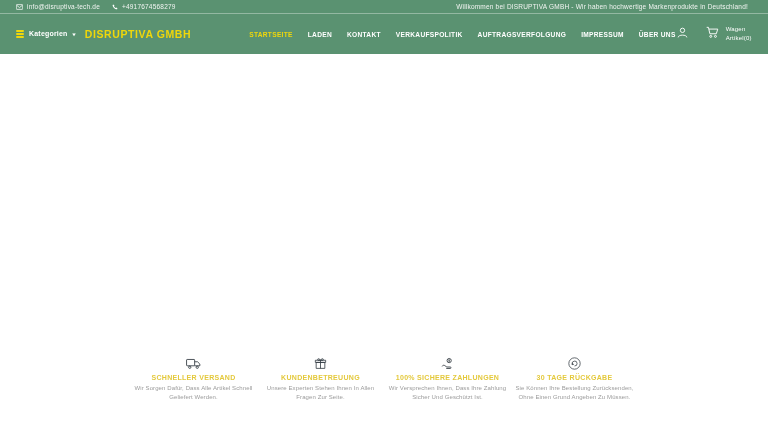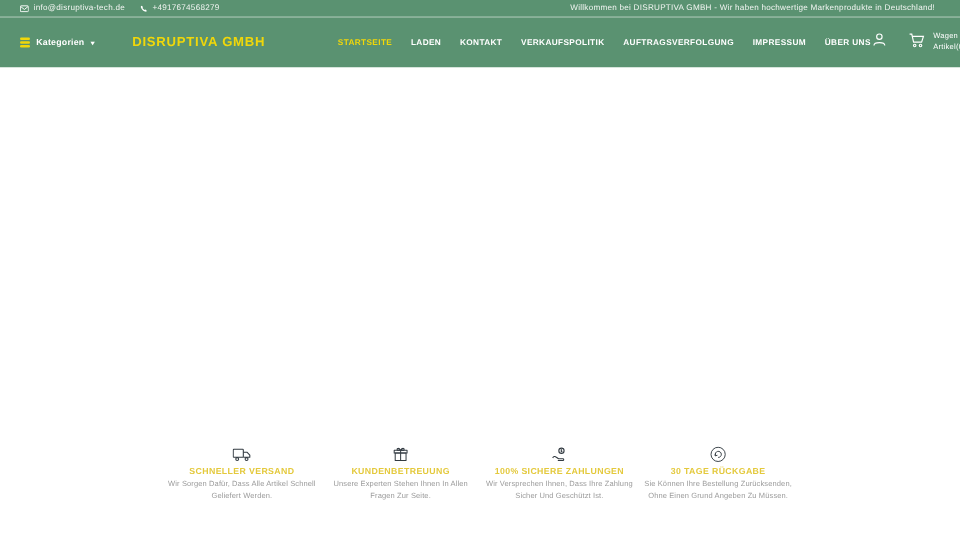--- a/index.html
+++ b/index.html
@@ -17,21 +17,21 @@
 
   
   .navbar { background:#5A9271; height:40px; display:flex; align-items:center;
     padding:0 22px 0 16px; }
   .categories { display:flex; align-items:center; gap:5px; color:#ffffff;
     font-size:7px; font-weight:700; letter-spacing:.2px; cursor:pointer; }
   .burger { display:flex; flex-direction:column; gap:1.6px; }
   .burger span { width:8px; height:1.4px; background:#F0D70A; border-radius:1px; }
   .chev { font-size:6px; color:#ffffff; transform:scaleY(.8); }
   .logo { color:#F0D70A; font-size:10.5px; font-weight:700; letter-spacing:.6px;
-    margin-left:30px; white-space:nowrap; }
+    margin-left:9px; white-space:nowrap; }
   .menu { display:flex; align-items:center; gap:15px; margin-left:58px; }
   .menu-item { color:#ffffff; font-size:6.6px; font-weight:700;
     letter-spacing:.3px; white-space:nowrap; cursor:pointer; }
   .menu-item.active { color:#F0D70A; }
   .nav-right { margin-left:auto; display:flex; align-items:center; gap:16px; }
   .icon-btn { display:flex; align-items:center; cursor:pointer; }
   .cart-wrap { display:flex; align-items:center; gap:6px; cursor:pointer; }
   .cart-labels { display:flex; flex-direction:column; gap:1px; color:#ffffff;
     font-size:6px; letter-spacing:.2px; line-height:1.3; }
 

